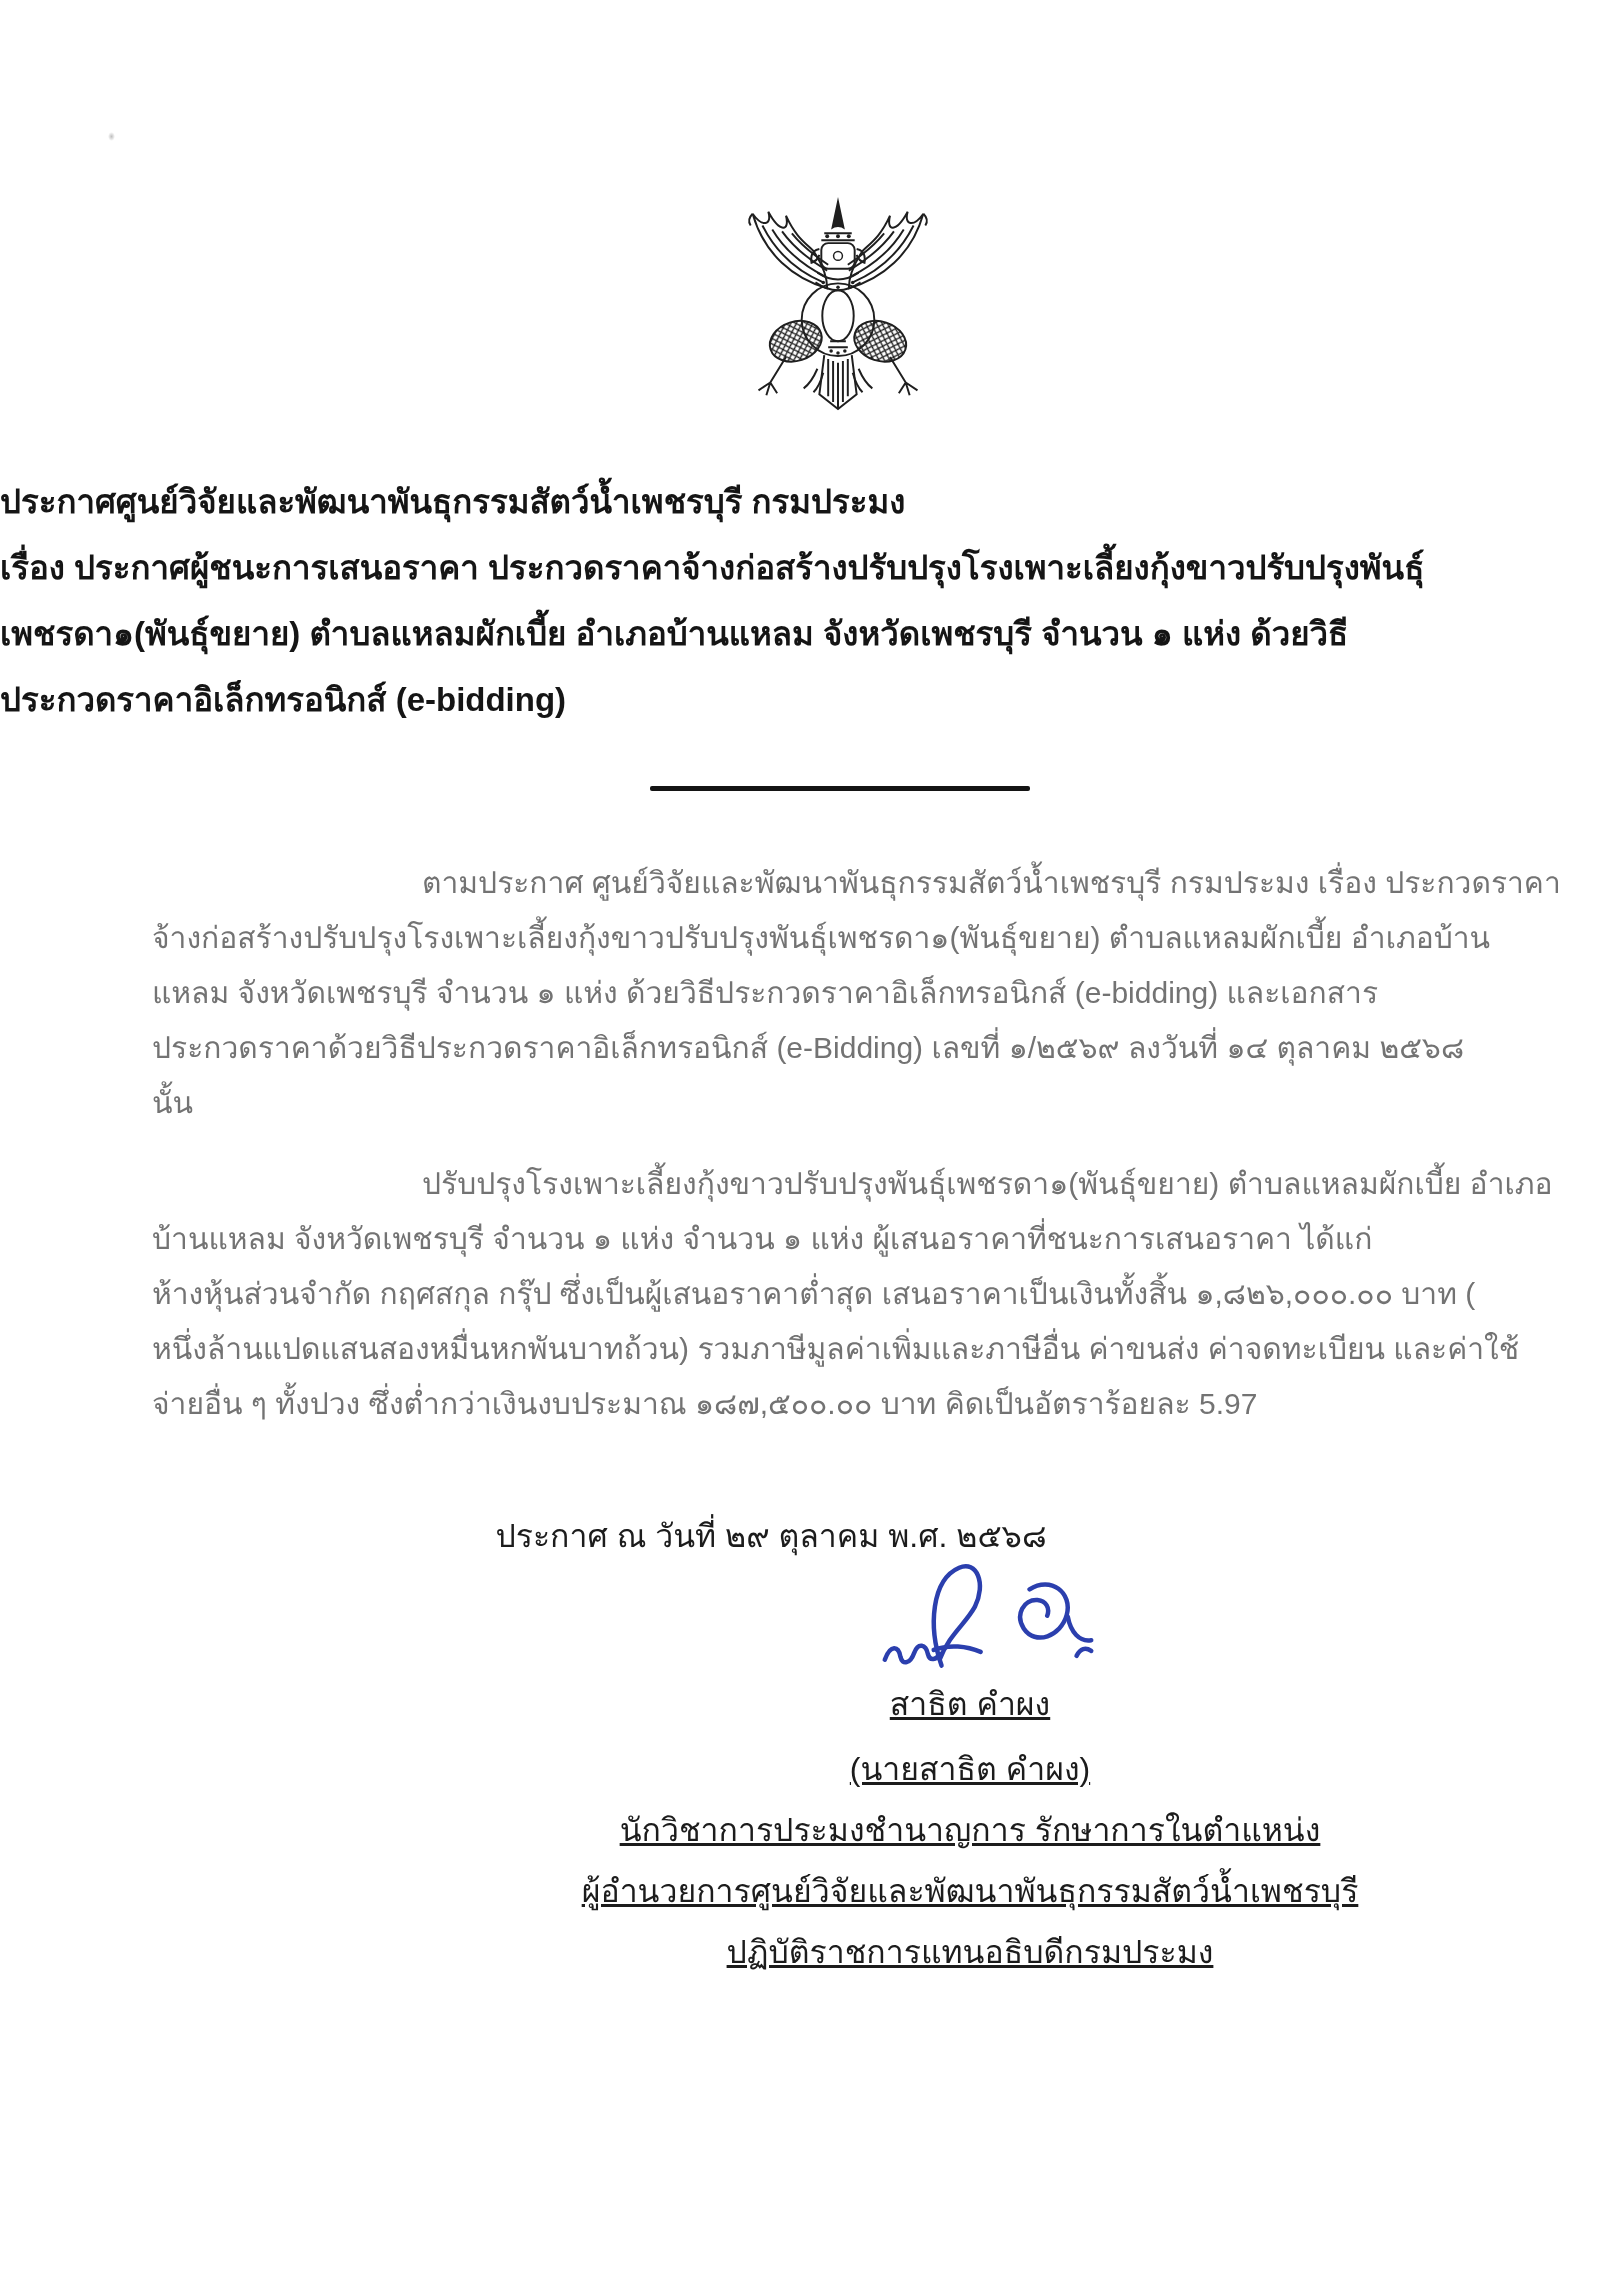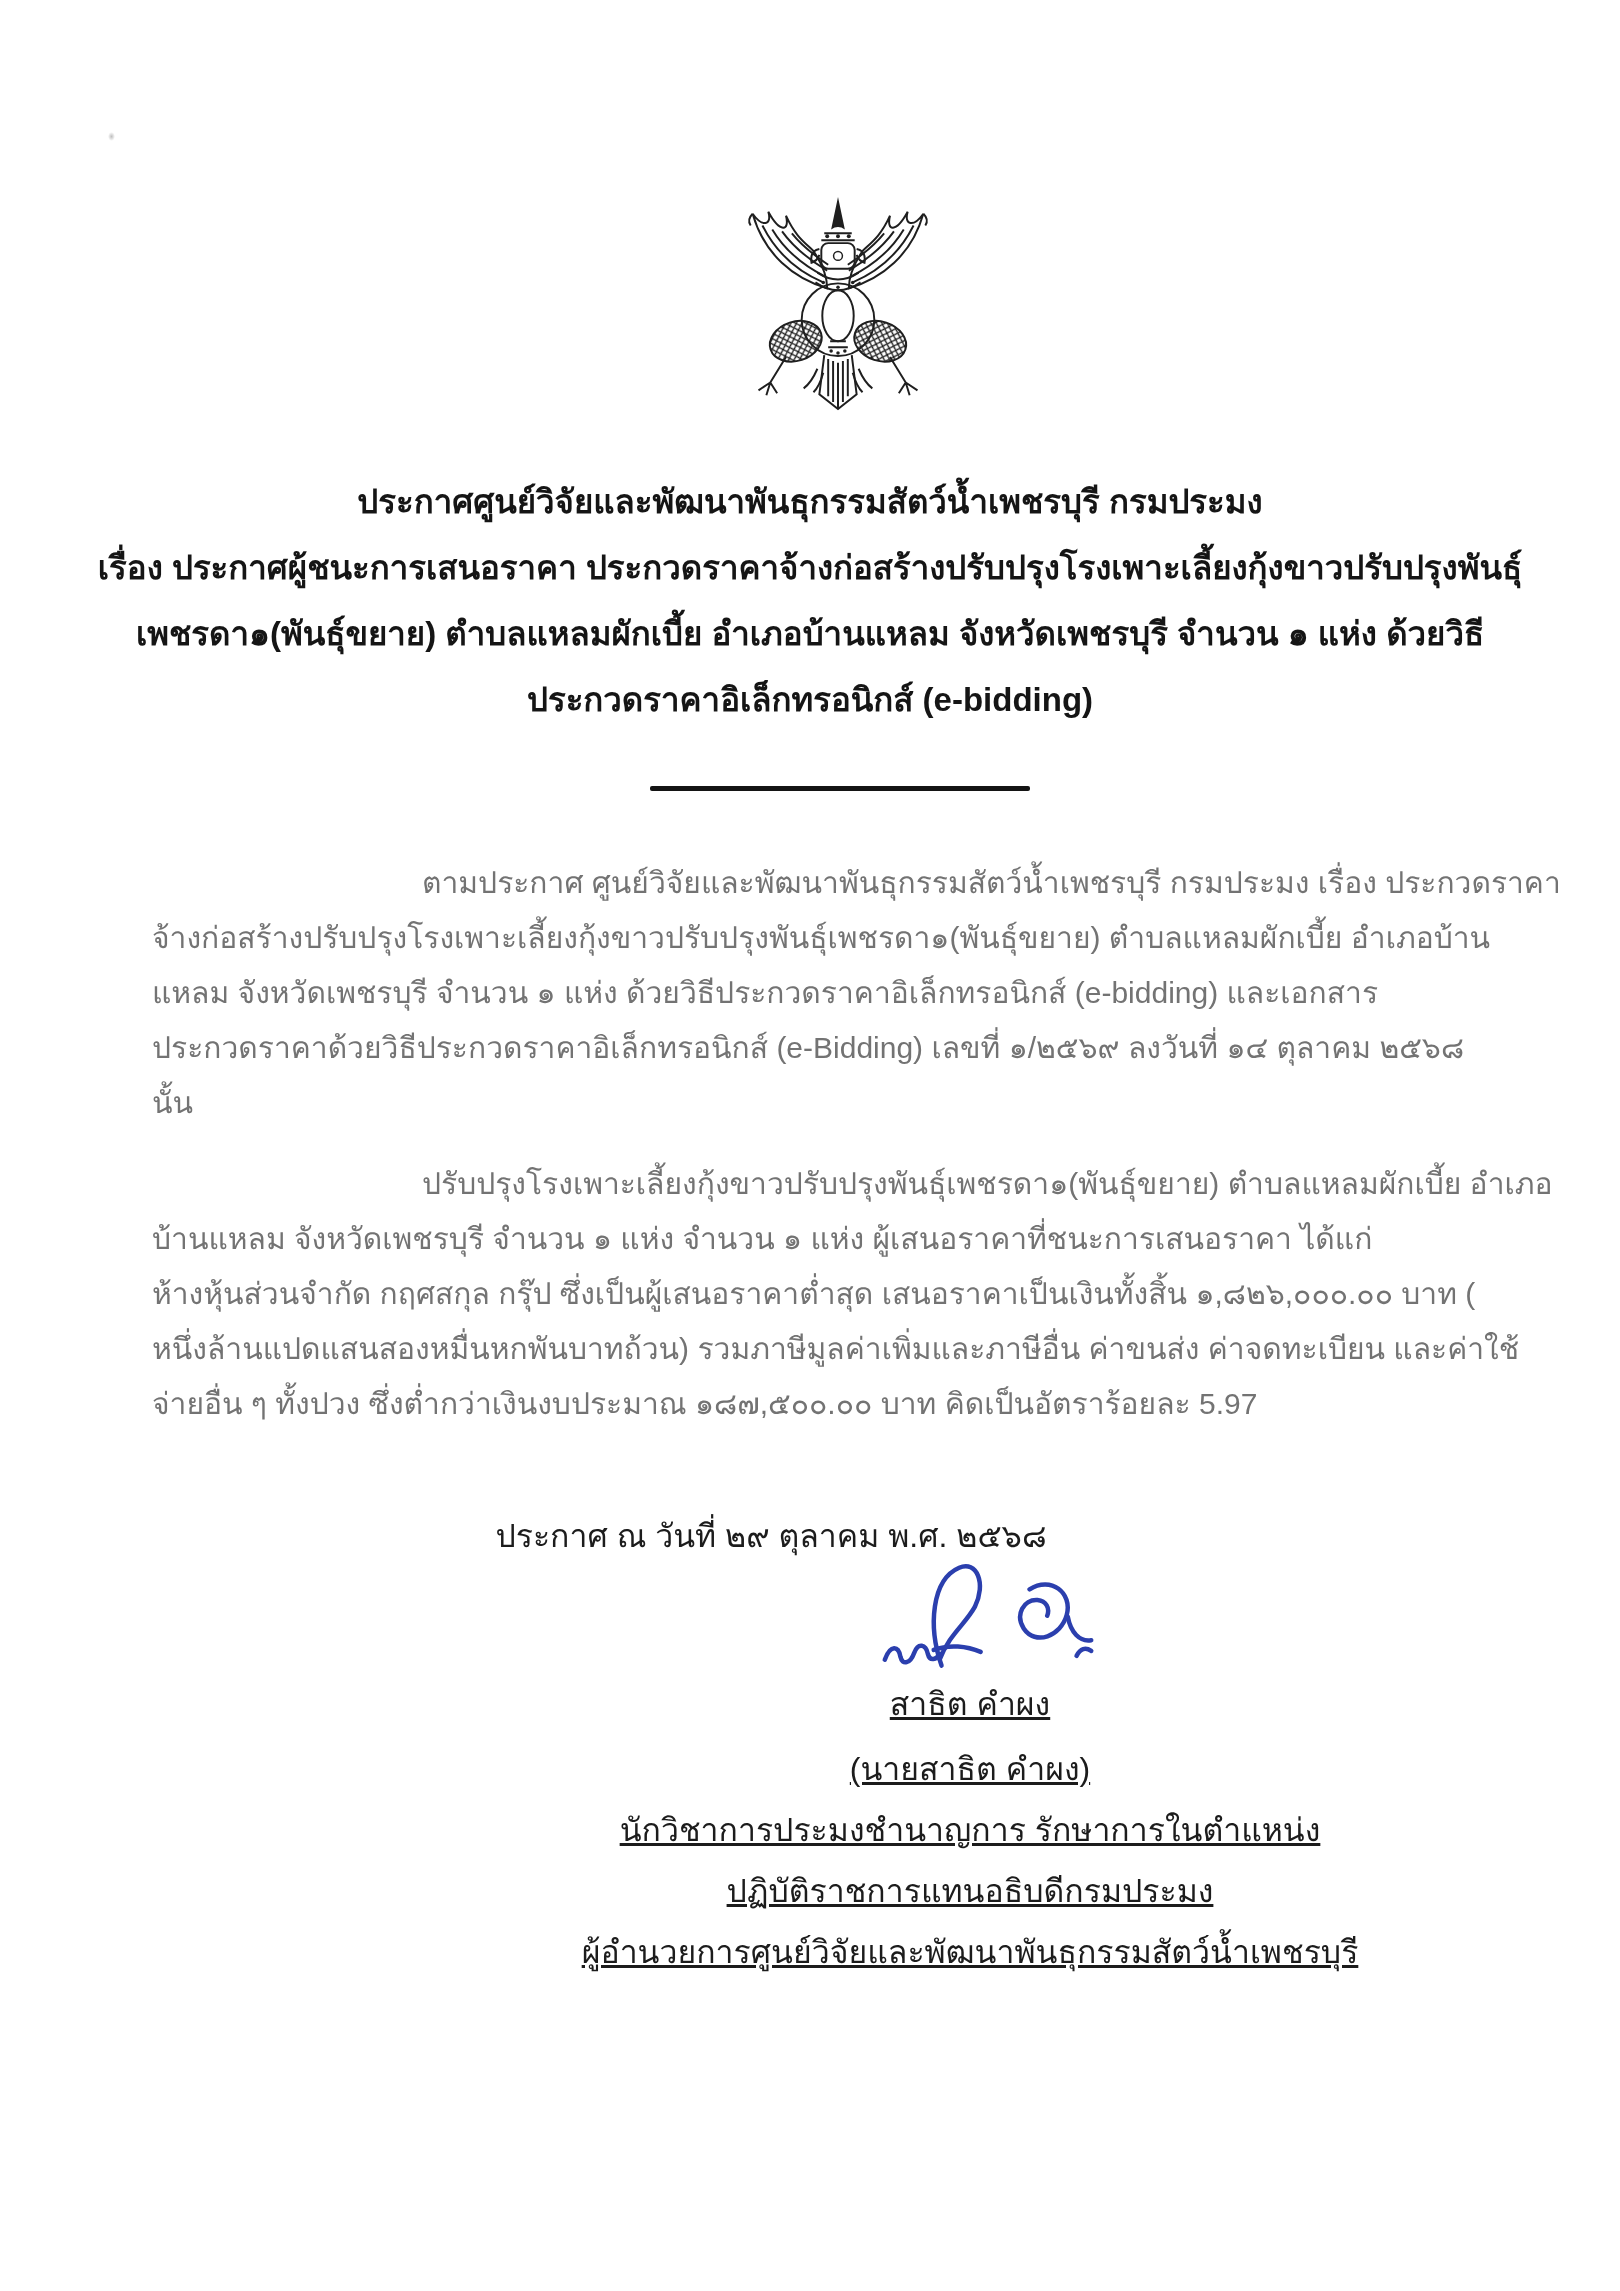--- a/index.html
+++ b/index.html
@@ -12,21 +12,21 @@
     color:#1c1c1c;
   }
   .speck{
     position:absolute;left:108px;top:132px;width:6.9px;height:8.8px;
     background:radial-gradient(#8a8a8a,#ffffff 70%);
     border-radius:50%;opacity:.55;
   }
   .emblem{position:absolute;left:733px;top:194px;}
   .title-block{
     position:absolute;left:0;top:469px;width:1620px;
-    text-align:center;font-weight:bold;font-size:33px;line-height:66px;
+    font-weight:bold;font-size:33px;line-height:66px;
     color:#151515;white-space:nowrap;
   }
   .divider{
     position:absolute;left:650px;top:786px;width:380px;height:4.9px;
     background:#141414;border-radius:2px;
   }
   .body-text{
     position:absolute;left:152px;top:855px;width:1333px;
     font-size:30px;line-height:55px;color:#737373;
   }
@@ -152,18 +152,18 @@
       <path d="M197 62 c3 16 12 26 24 24"></path>
       <path d="M206 102 q6 -11 15 -5"></path>
     </g>
   </svg>
 
   <div class="signer-block">
     <div>สาธิต คำผง</div>
     <div class="gap"></div>
     <div>(นายสาธิต คำผง)</div>
     <div>นักวิชาการประมงชำนาญการ รักษาการในตำแหน่ง</div>
+    <div>ผู้อำนวยการศูนย์วิจัยและพัฒนาพันธุกรรมสัตว์น้ำเพชรบุรี</div>
     <div>ปฏิบัติราชการแทนอธิบดีกรมประมง</div>
-    <div>ผู้อำนวยการศูนย์วิจัยและพัฒนาพันธุกรรมสัตว์น้ำเพชรบุรี</div>
   </div>
 
 </div>
 
 
 </body></html>

